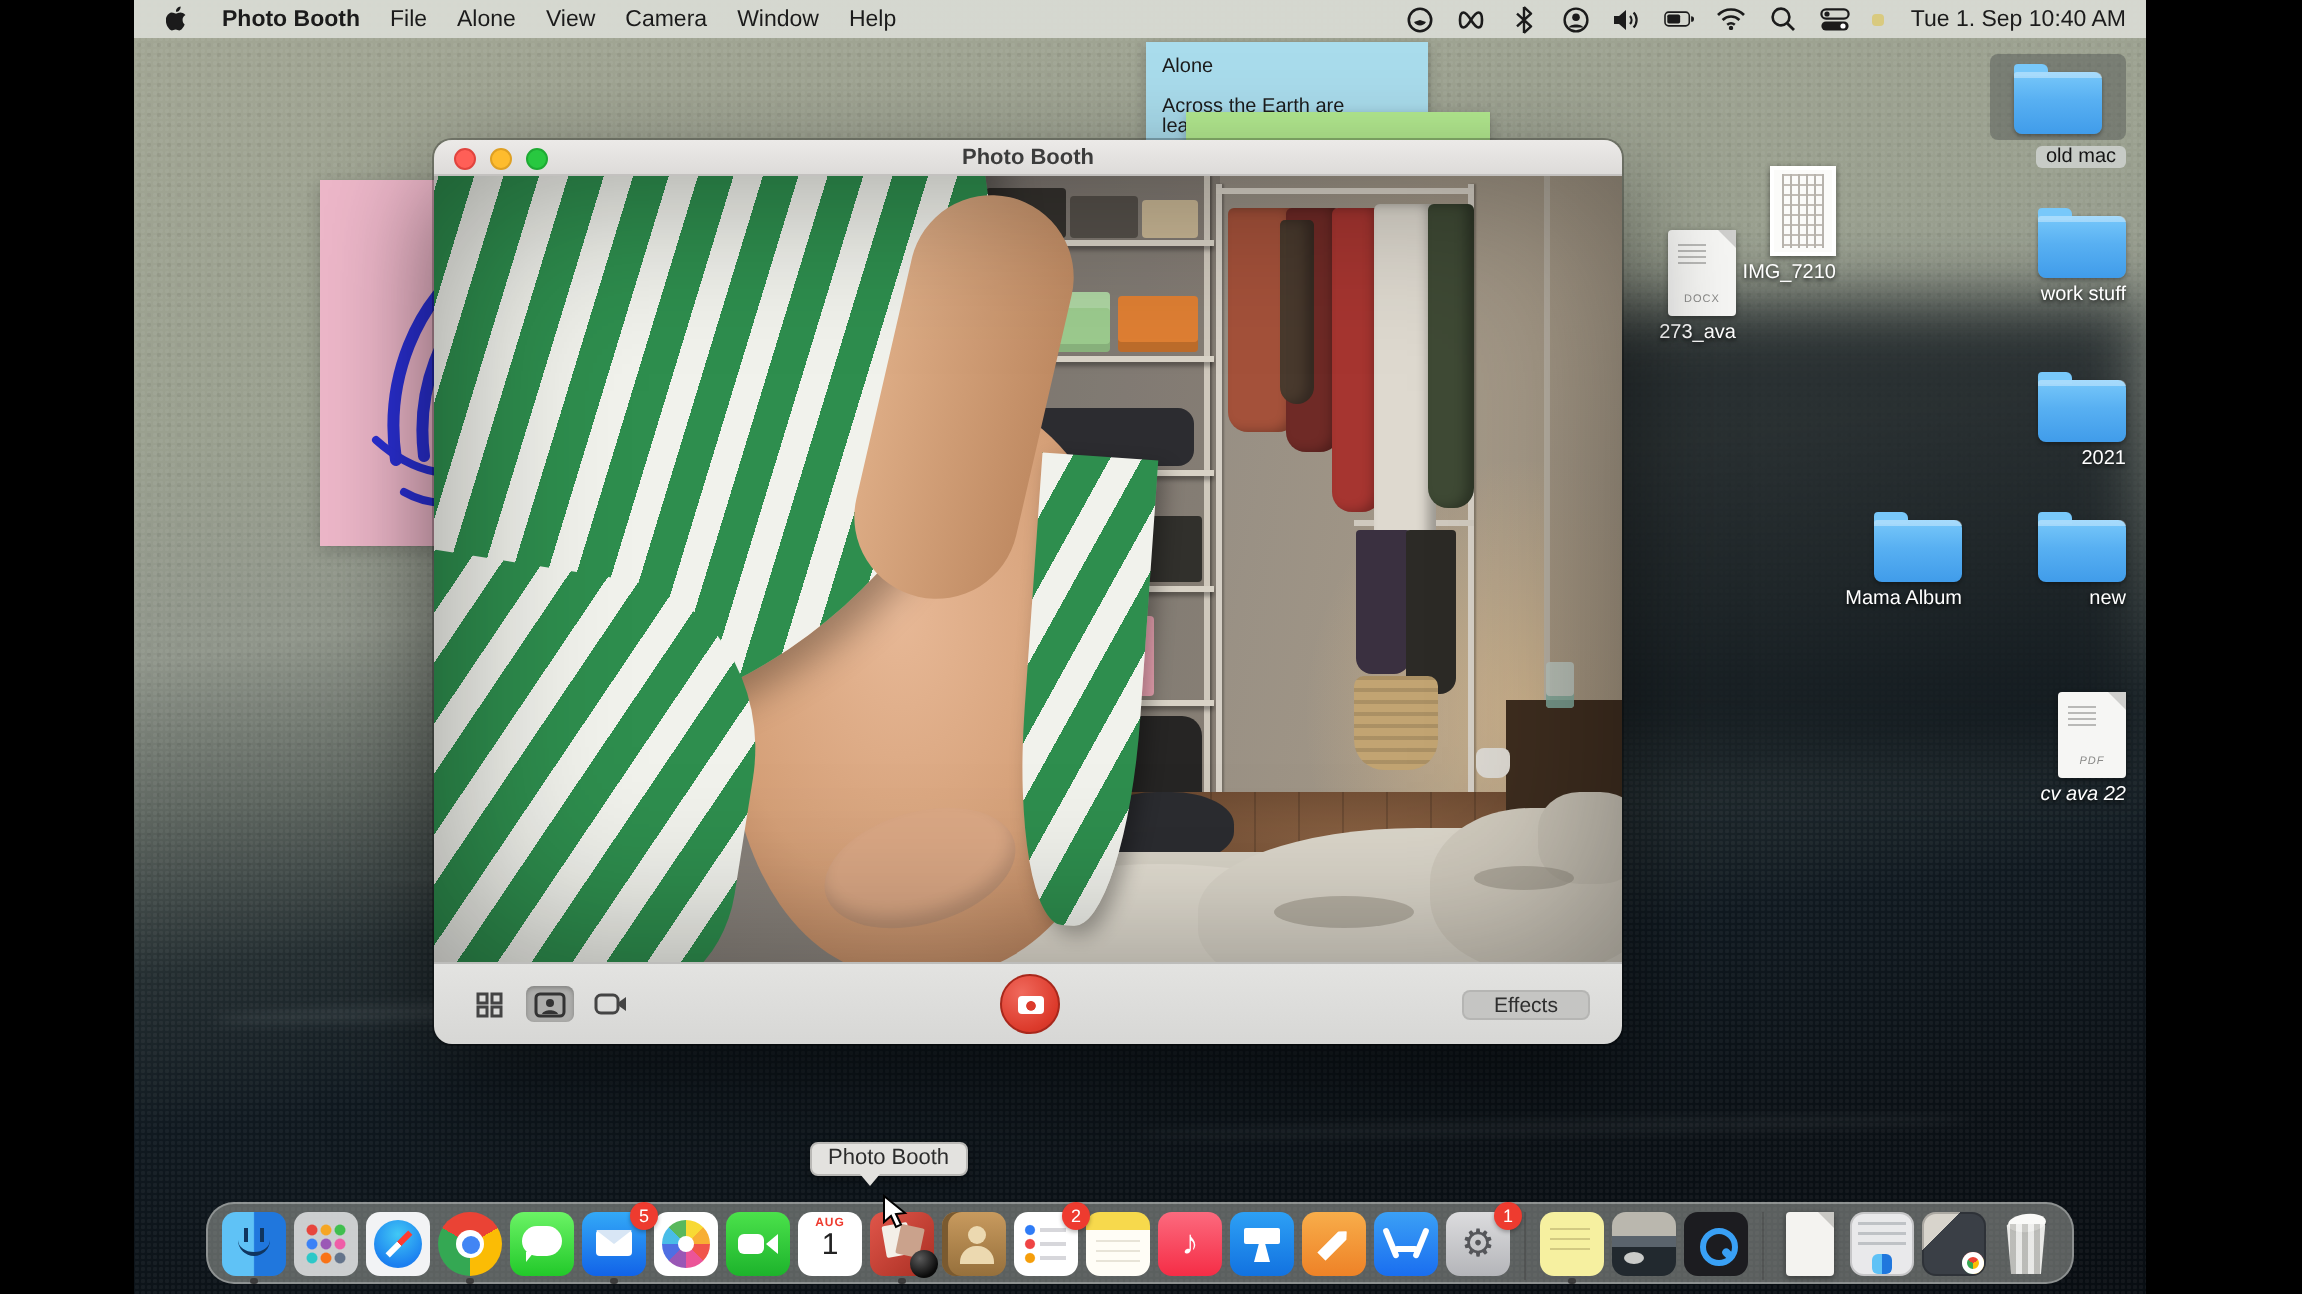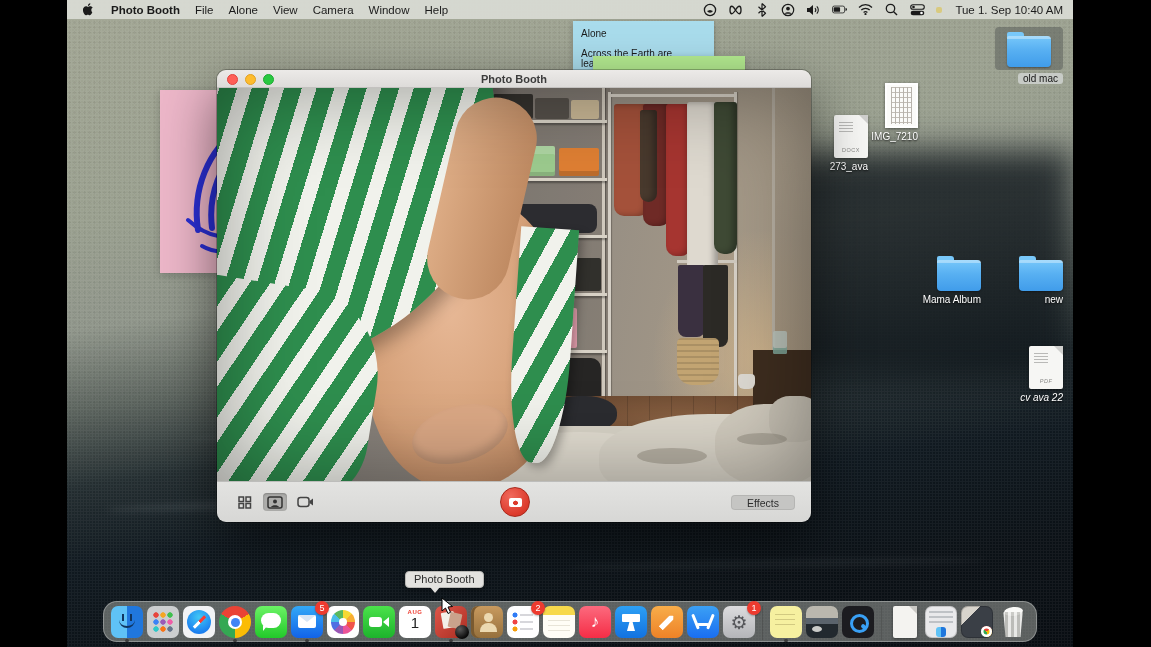--- a/index.html
+++ b/index.html
@@ -366,25 +366,33 @@
   <div class="dicon sel" id="ic-oldmac">
     <div class="selbox">
         <div class="folder"></div>
       </div>
     <div class="lbl">old mac</div>
   </div>
   <div class="dicon" id="ic-img7210">
     <div class="imgfile"></div>
     <div class="lbl">IMG_7210</div>
   </div>
+  <div class="dicon" id="ic-workstuff">
+    <div class="folder"></div>
+    <div class="lbl">work stuff</div>
+  </div>
   <div class="dicon" id="ic-273ava">
     <div class="filedoc">
       <span class="ftype">DOCX</span>
     </div>
     <div class="lbl">273_ava</div>
+  </div>
+  <div class="dicon" id="ic-2021">
+    <div class="folder"></div>
+    <div class="lbl">2021</div>
   </div>
   <div class="dicon" id="ic-mama">
     <div class="folder"></div>
     <div class="lbl">Mama Album</div>
   </div>
   <div class="dicon" id="ic-new">
     <div class="folder"></div>
     <div class="lbl">new</div>
   </div>
   <div class="dicon" id="ic-cvava">

